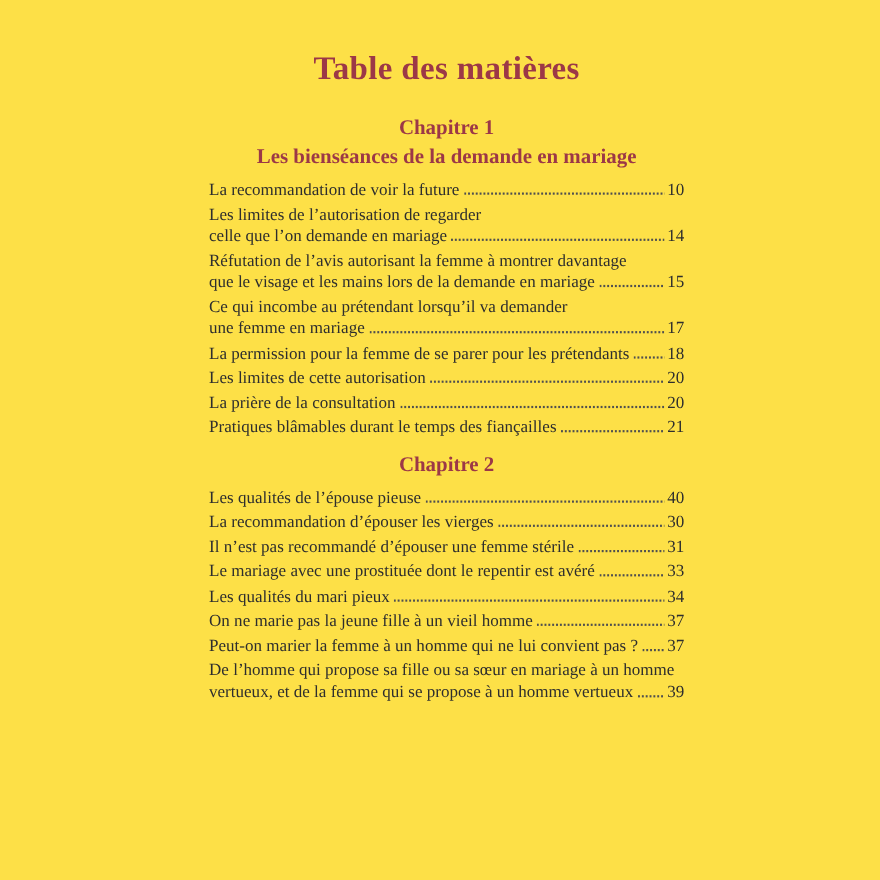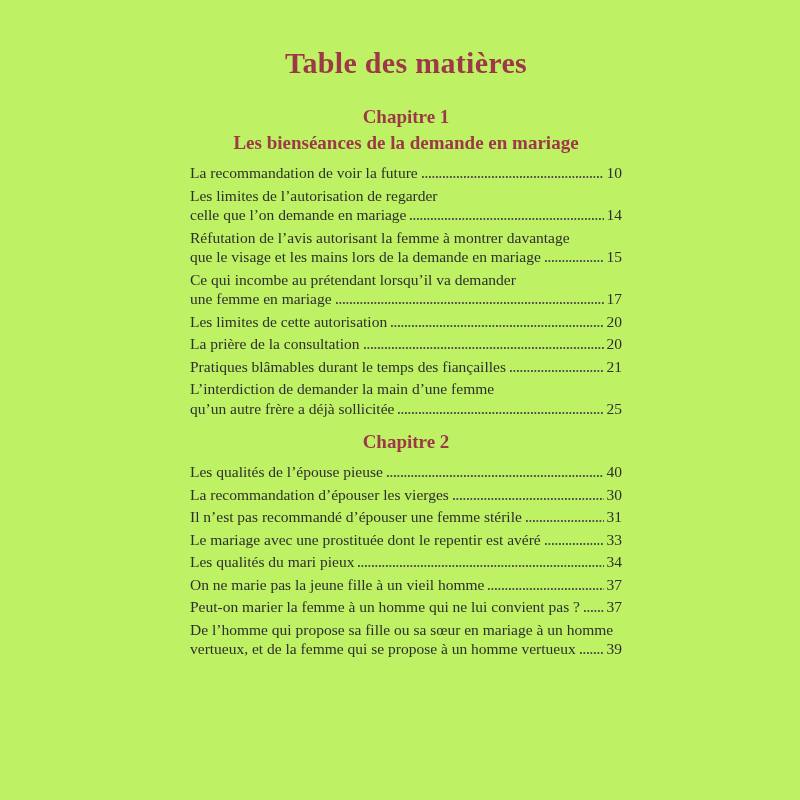--- a/index.html
+++ b/index.html
@@ -1,20 +1,20 @@
 <!DOCTYPE html>
 <html><head>
 <meta charset="utf-8">
 <style>
   html, body { margin: 0; padding: 0; background: #ffffff; }
   .page {
     position: relative;
     width: 800px;
     height: 800px;
-    background: #bef264;
+    background: #fde047;
     box-sizing: border-box;
     padding: 46px 178px 0 190px;
     font-family: "Liberation Serif", "DejaVu Serif", serif;
     color: #2e2e2e;
     overflow: hidden;
   }
   .title {
     margin: 0 0 26px 0;
     text-align: center;
     font-size: 30px;
@@ -90,45 +90,44 @@
       <div class="entry">
         <div class="entry-line">Ce qui incombe au prétendant lorsqu’il va demander</div>
         <div class="entry-row">
           <span class="entry-text">une femme en mariage</span>
           <span class="dots"></span>
           <span class="pagenum">17</span>
         </div>
       </div>
       <div class="entry">
         <div class="entry-row">
+          <span class="entry-text">La permission pour la femme de se parer pour les prétendants</span>
+          <span class="dots"></span>
+          <span class="pagenum">18</span>
+        </div>
+      </div>
+      <div class="entry">
+        <div class="entry-row">
           <span class="entry-text">Les limites de cette autorisation</span>
           <span class="dots"></span>
           <span class="pagenum">20</span>
         </div>
       </div>
       <div class="entry">
         <div class="entry-row">
           <span class="entry-text">La prière de la consultation</span>
           <span class="dots"></span>
           <span class="pagenum">20</span>
         </div>
       </div>
       <div class="entry">
         <div class="entry-row">
           <span class="entry-text">Pratiques blâmables durant le temps des fiançailles</span>
           <span class="dots"></span>
           <span class="pagenum">21</span>
-        </div>
-      </div>
-      <div class="entry">
-        <div class="entry-line">L’interdiction de demander la main d’une femme</div>
-        <div class="entry-row">
-          <span class="entry-text">qu’un autre frère a déjà sollicitée</span>
-          <span class="dots"></span>
-          <span class="pagenum">25</span>
         </div>
       </div>
       <div class="chapter">
         <div>Chapitre 2</div>
       </div>
       <div class="entry">
         <div class="entry-row">
           <span class="entry-text">Les qualités de l’épouse pieuse</span>
           <span class="dots"></span>
           <span class="pagenum">40</span>

